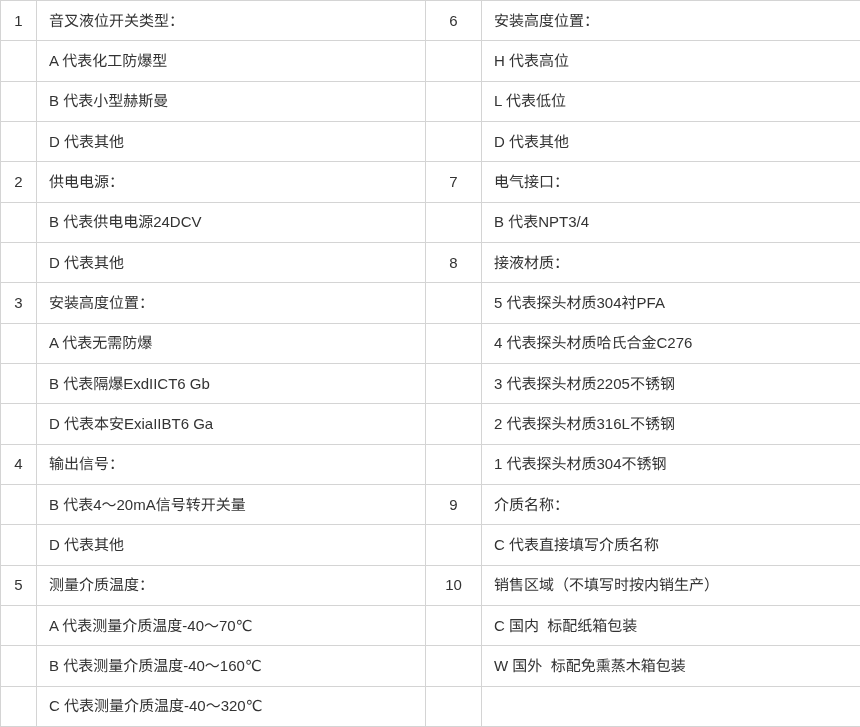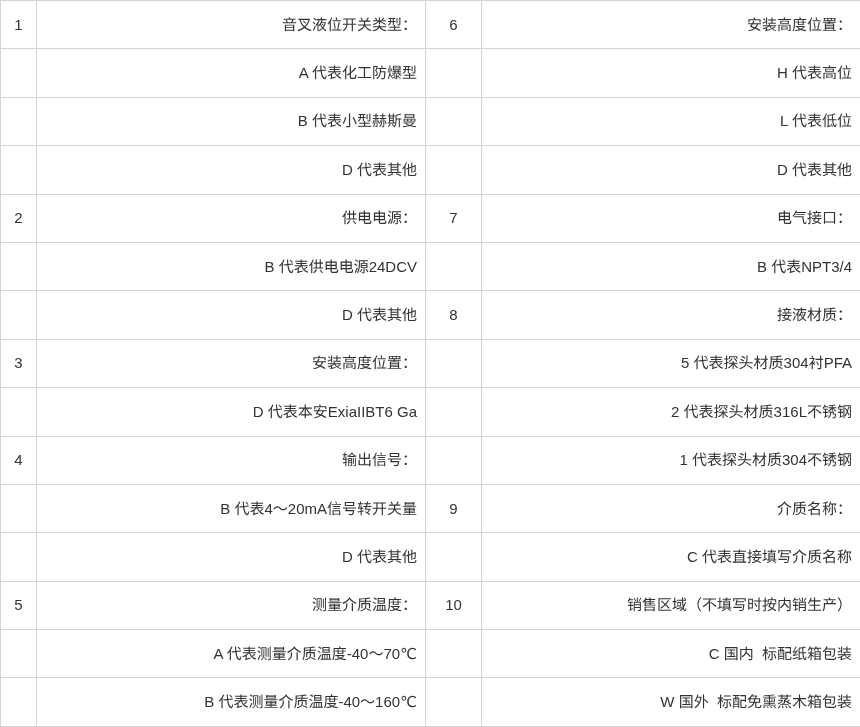--- a/index.html
+++ b/index.html
@@ -24,21 +24,21 @@
     background: #ffffff;
   }
   .spec-table tr {
     height: 33px;
   }
   .spec-table td.num {
     text-align: center;
     padding: 0;
   }
   .spec-table td.txt {
-    text-align: right;
+    text-align: left;
     padding: 0 8px 0 12px;
     white-space: pre-wrap;
   }
 </style>
 </head>
 <body>
 
 <table class="spec-table">
   <colgroup>
     <col style="width:36px">
@@ -90,20 +90,32 @@
         <td class="txt">接液材质：</td>
       </tr>
       <tr>
         <td class="num">3</td>
         <td class="txt">安装高度位置：</td>
         <td class="num"></td>
         <td class="txt">5 代表探头材质304衬PFA</td>
       </tr>
       <tr>
         <td class="num"></td>
+        <td class="txt">A 代表无需防爆</td>
+        <td class="num"></td>
+        <td class="txt">4 代表探头材质哈氏合金C276</td>
+      </tr>
+      <tr>
+        <td class="num"></td>
+        <td class="txt">B 代表隔爆ExdIICT6 Gb</td>
+        <td class="num"></td>
+        <td class="txt">3 代表探头材质2205不锈钢</td>
+      </tr>
+      <tr>
+        <td class="num"></td>
         <td class="txt">D 代表本安ExiaIIBT6 Ga</td>
         <td class="num"></td>
         <td class="txt">2 代表探头材质316L不锈钢</td>
       </tr>
       <tr>
         <td class="num">4</td>
         <td class="txt">输出信号：</td>
         <td class="num"></td>
         <td class="txt">1 代表探头材质304不锈钢</td>
       </tr>
@@ -130,14 +142,20 @@
         <td class="txt">A 代表测量介质温度-40～70℃</td>
         <td class="num"></td>
         <td class="txt">C 国内  标配纸箱包装</td>
       </tr>
       <tr>
         <td class="num"></td>
         <td class="txt">B 代表测量介质温度-40～160℃</td>
         <td class="num"></td>
         <td class="txt">W 国外  标配免熏蒸木箱包装</td>
       </tr>
+      <tr>
+        <td class="num"></td>
+        <td class="txt">C 代表测量介质温度-40～320℃</td>
+        <td class="num"></td>
+        <td class="txt"></td>
+      </tr>
     </tbody>
 </table>
 
 </body></html>

